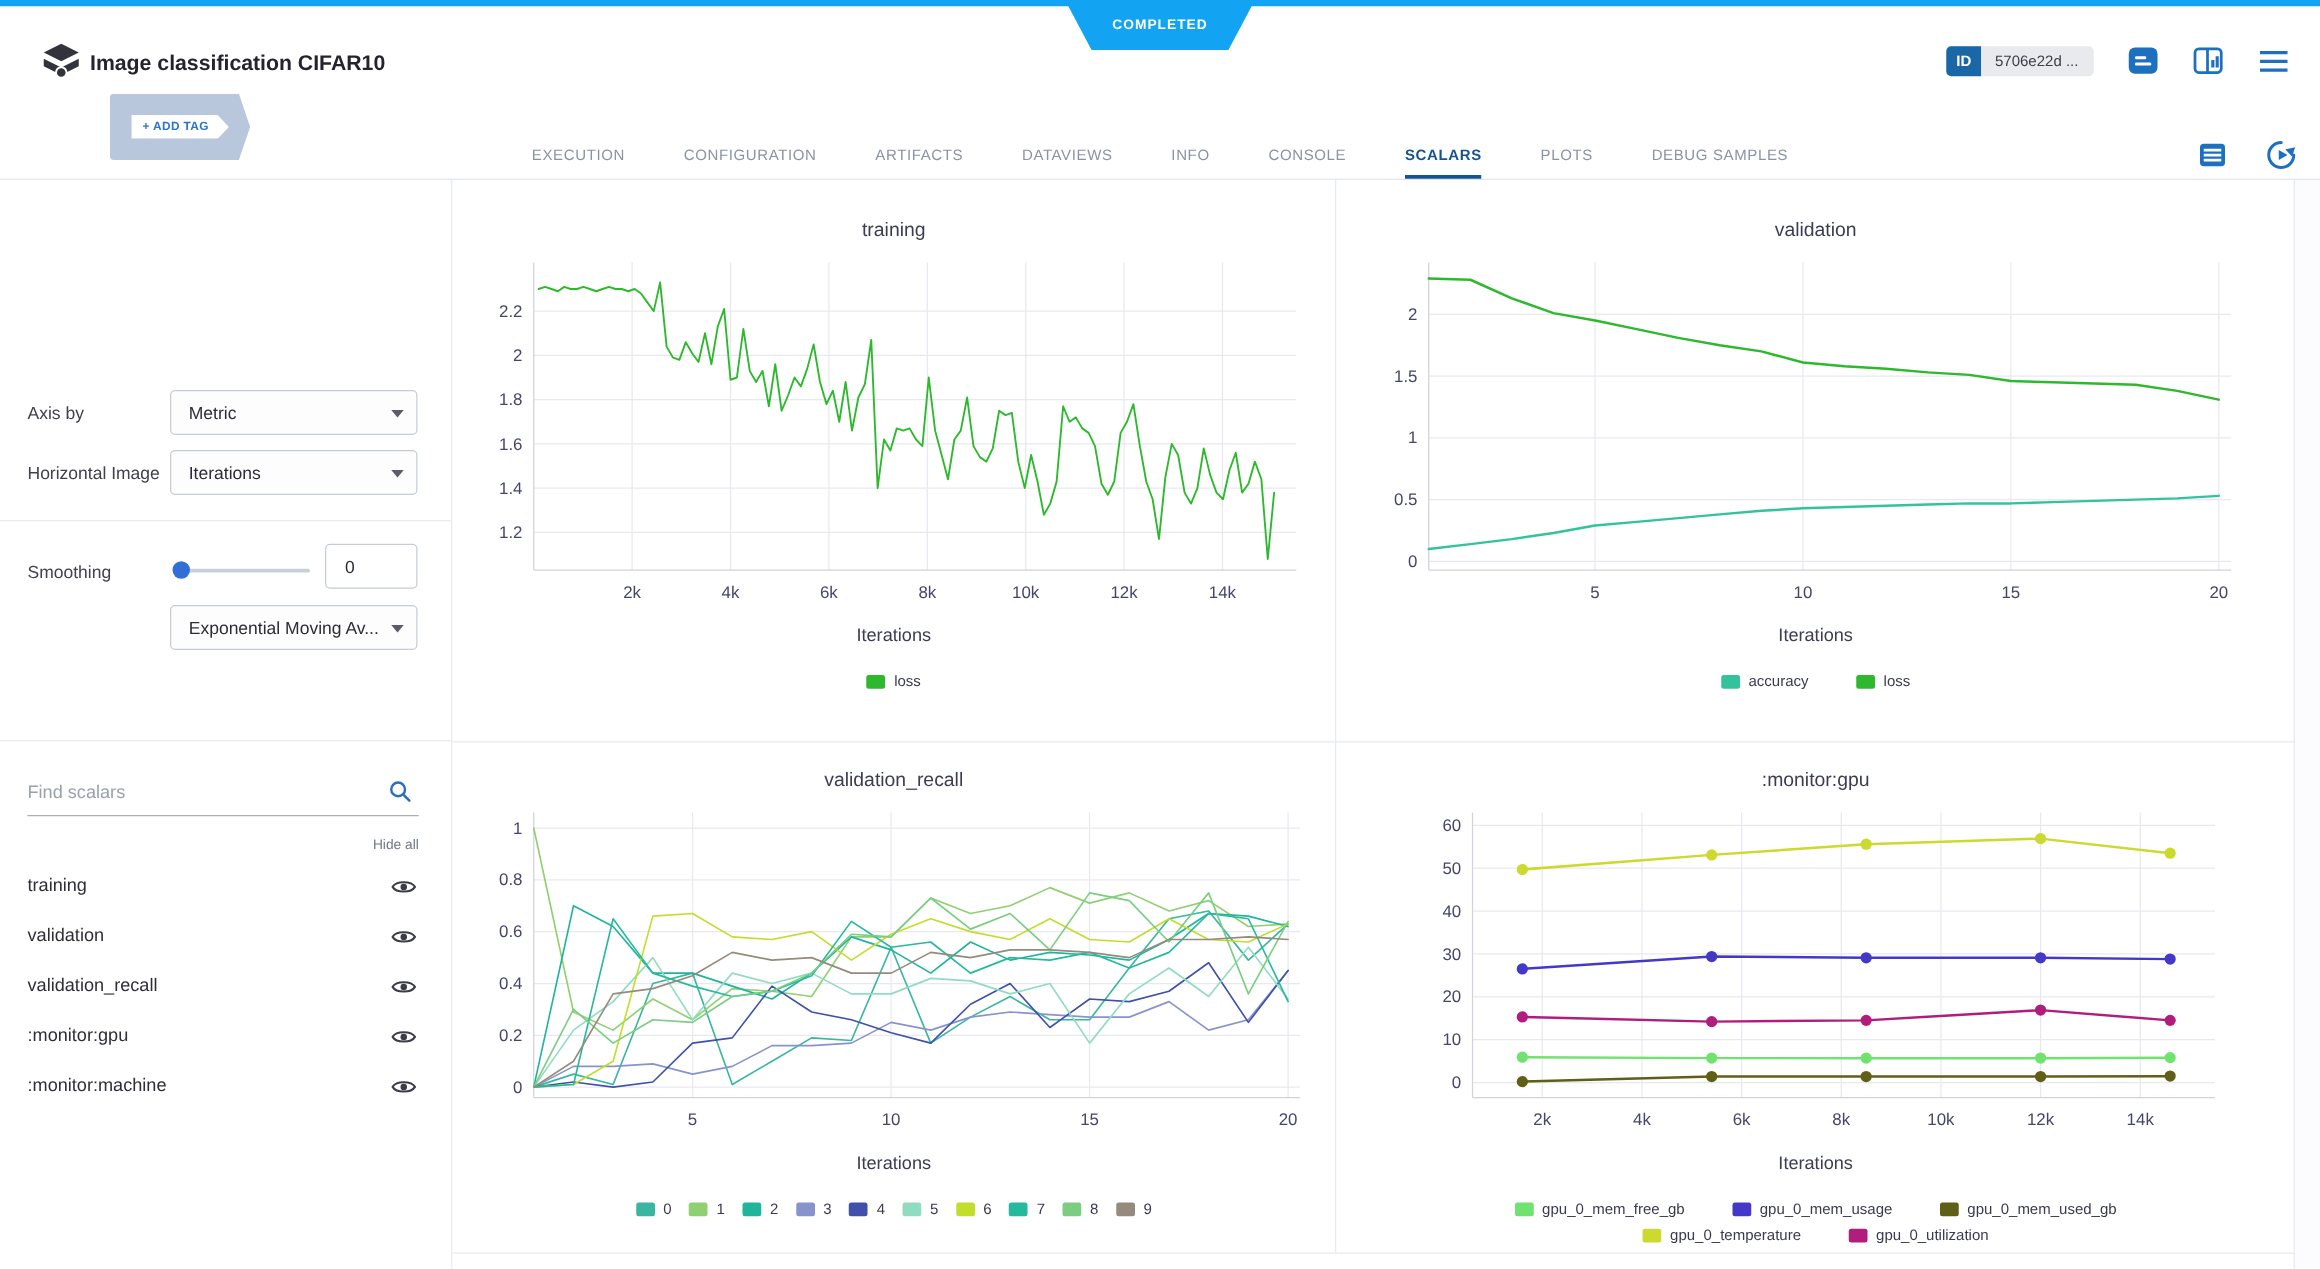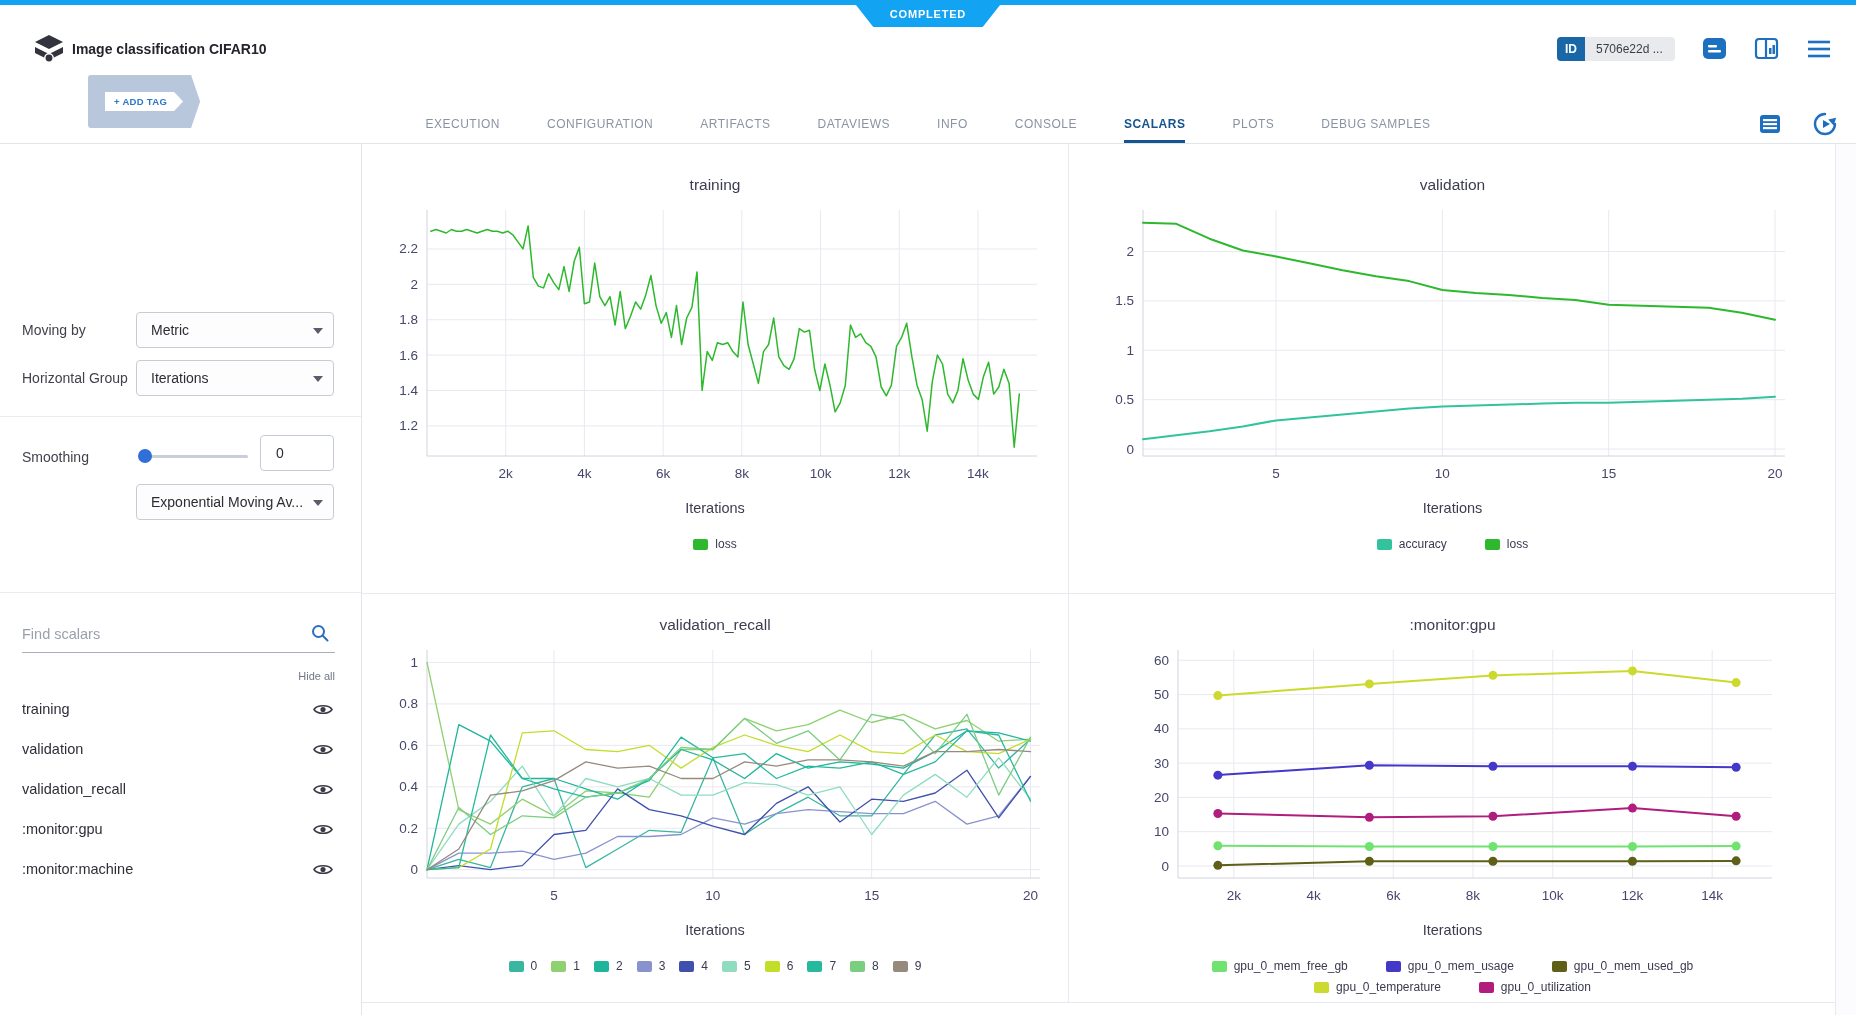--- a/index.html
+++ b/index.html
@@ -1,27 +1,27 @@
 <!DOCTYPE html>
 <html><head>
 <meta charset="utf-8">
 <style>
   html,body{margin:0;padding:0;background:#fff;}
   #app{position:relative;width:1856px;height:1015px;background:#fff;overflow:hidden;
        font-family:"Liberation Sans",sans-serif;color:#2c2c36;}
   
   .topbar{position:absolute;top:0;left:0;right:0;height:5px;background:#12a4f2;z-index:5;}
-  .ribbon{position:absolute;top:0;left:50%;transform:translateX(-50%);width:152px;height:27px;
+  .ribbon{position:absolute;top:0;left:50%;transform:translateX(-50%);width:152px;height:40px;
           background:#12a4f2;clip-path:polygon(0 0,100% 0,86% 100%,14% 100%);z-index:6;
           display:flex;align-items:center;justify-content:center;color:#fff;font-size:11px;
           font-weight:bold;letter-spacing:.8px;}
   
   .header{position:absolute;top:5px;left:0;right:0;height:99px;background:#fff;}
   .logo{position:absolute;left:32px;top:28px;width:34px;height:34px;}
-  .title{position:absolute;left:72px;top:36px;font-size:14px;font-weight:bold;color:#24242e;}
+  .title{position:absolute;left:72px;top:36px;font-size:17px;font-weight:bold;color:#24242e;}
   .tagwrap{position:absolute;left:88px;top:70px;}
   .tag-outer{clip-path:polygon(0 0,calc(100% - 9px) 0,100% 50%,calc(100% - 9px) 100%,0 100%);
              background:#b9c7dc;padding:17px;border-radius:3px;display:inline-block;}
   .tag-inner{clip-path:polygon(0 0,calc(100% - 9px) 0,100% 50%,calc(100% - 9px) 100%,0 100%);
              background:#fff;color:#2a76c9;font-size:9.5px;font-weight:bold;letter-spacing:.3px;
              padding:4px 16px 4px 9px;display:block;}
   .hdr-right{position:absolute;right:24px;top:31px;display:flex;align-items:center;gap:27px;}
   .idb{display:flex;align-items:stretch;font-size:12px;}
   .idb .k{background:#1a67a8;color:#fff;font-weight:bold;padding:5px 8px;border-radius:4px 0 0 4px;}
   .idb .v{background:#e9eaee;color:#3c3c46;padding:5px 11px;border-radius:0 4px 4px 0;min-width:68px;}
@@ -145,27 +145,27 @@
       </svg>
       <svg width="26" height="26" viewBox="0 0 26 26" style="cursor:pointer;">
         <path d="M13 3 a10 10 0 1 0 10 10" fill="none" stroke="#1d6fc0" stroke-width="2.4" stroke-linecap="round"></path>
         <polygon points="23,6 23,14 16,10" fill="#1d6fc0" transform="rotate(18 21 10)"></polygon>
         <polygon points="11,9 18,13 11,17" fill="#1d6fc0"></polygon>
       </svg>
     </div>
   </div>
 
   <div class="sidebar">
-    <div class="sb-label" style="top:178px;">Moving by</div>
+    <div class="sb-label" style="top:178px;">Axis by</div>
     <div class="select" style="top:168px;">
       <span>Metric</span>
       <span class="caret"></span>
     </div>
 
-    <div class="sb-label" style="top:226px;">Horizontal Group</div>
+    <div class="sb-label" style="top:226px;">Horizontal Image</div>
     <div class="select" style="top:216px;">
       <span>Iterations</span>
       <span class="caret"></span>
     </div>
 
     <div class="divider" style="top:272px;"></div>
 
     <div class="sb-label" style="top:305px;">Smoothing</div>
     <div class="slider-track">
       <div class="slider-thumb"></div>

